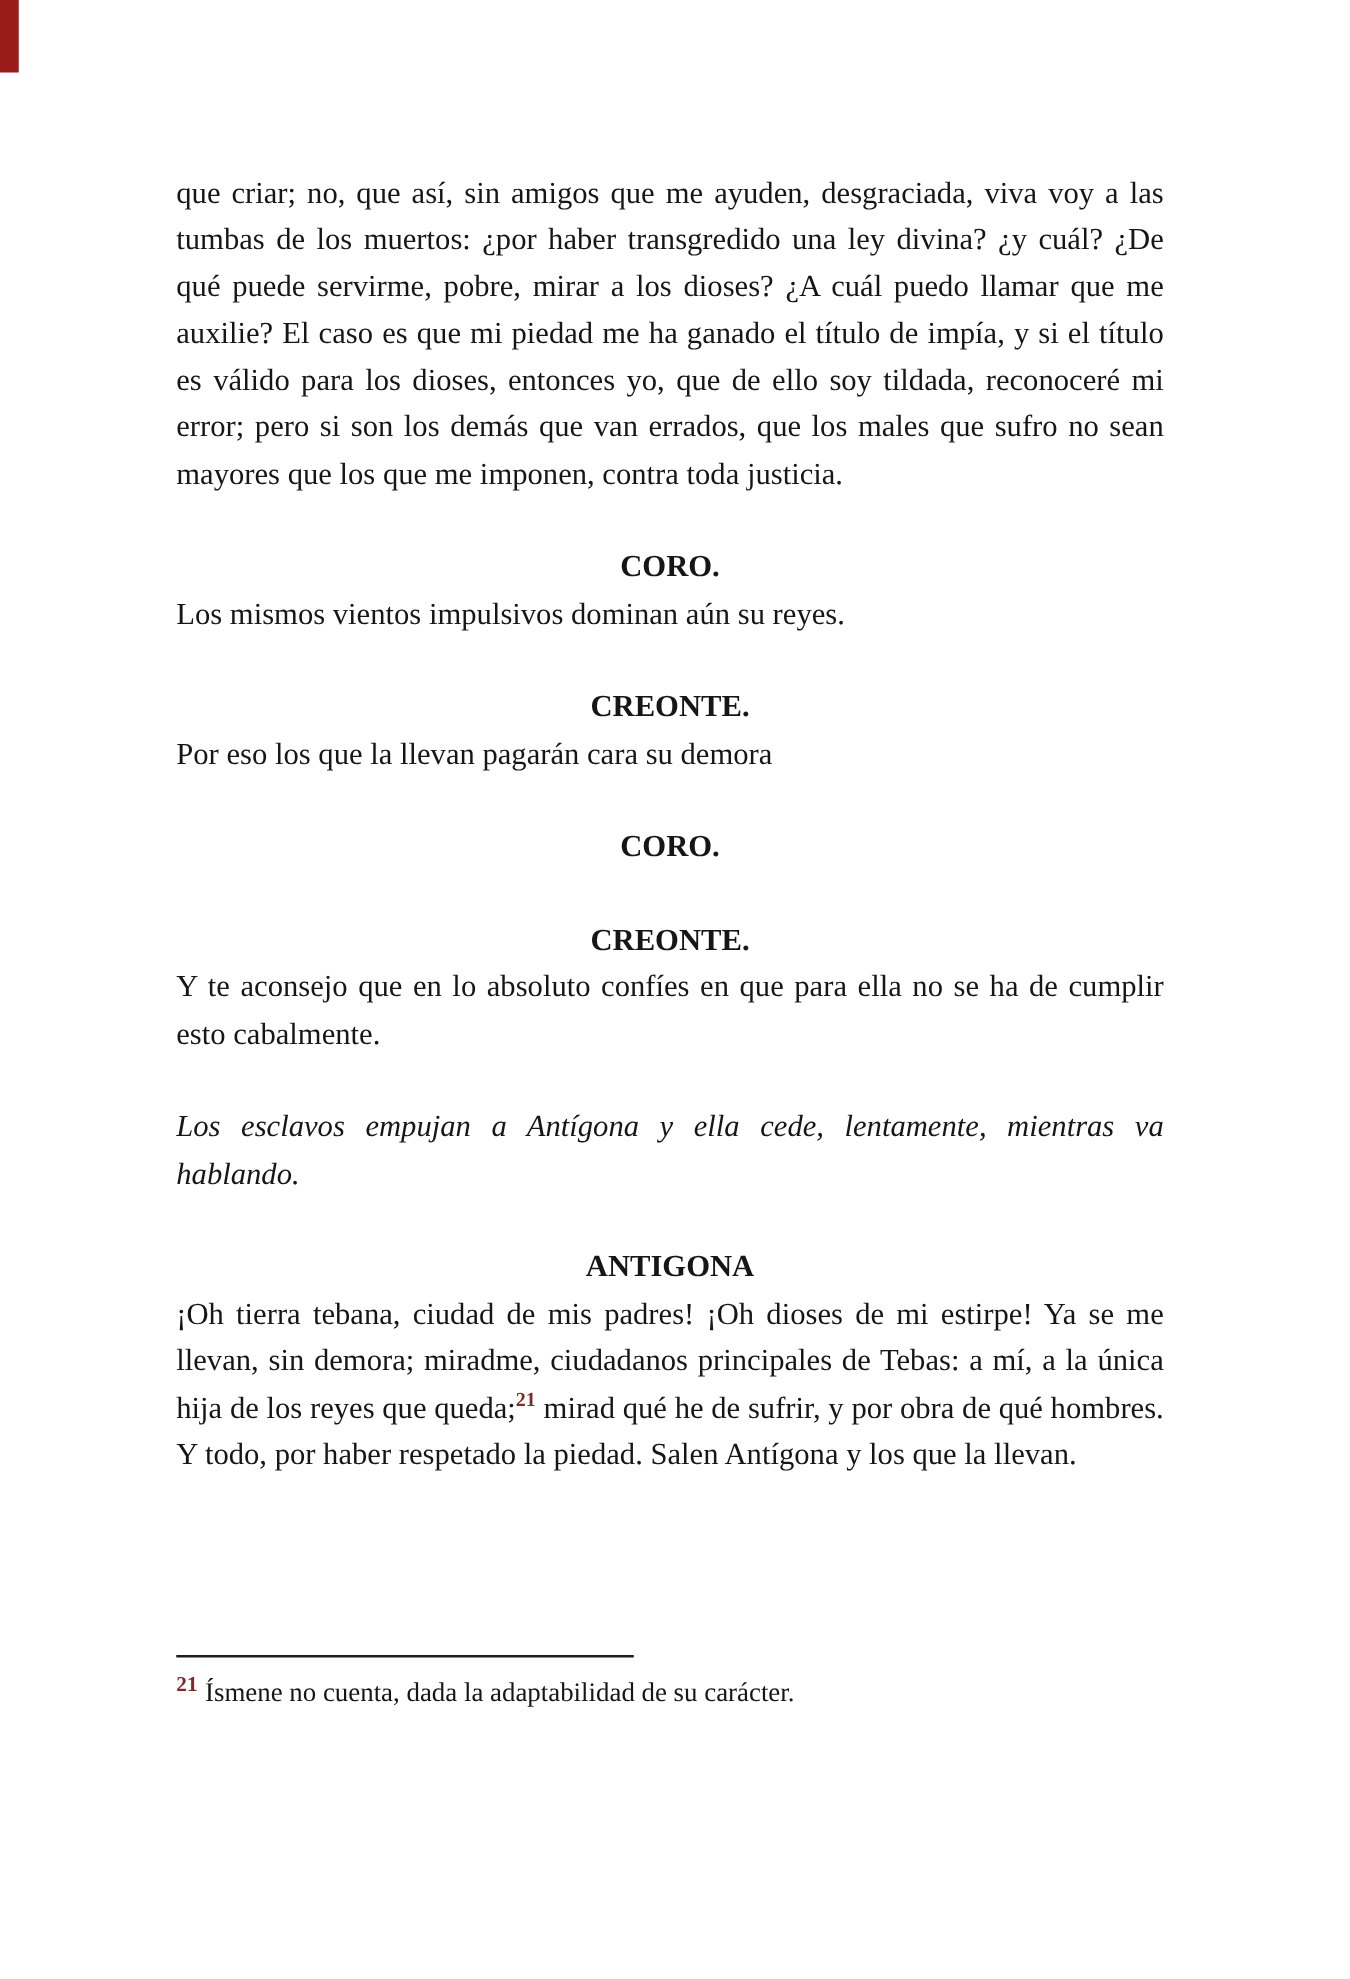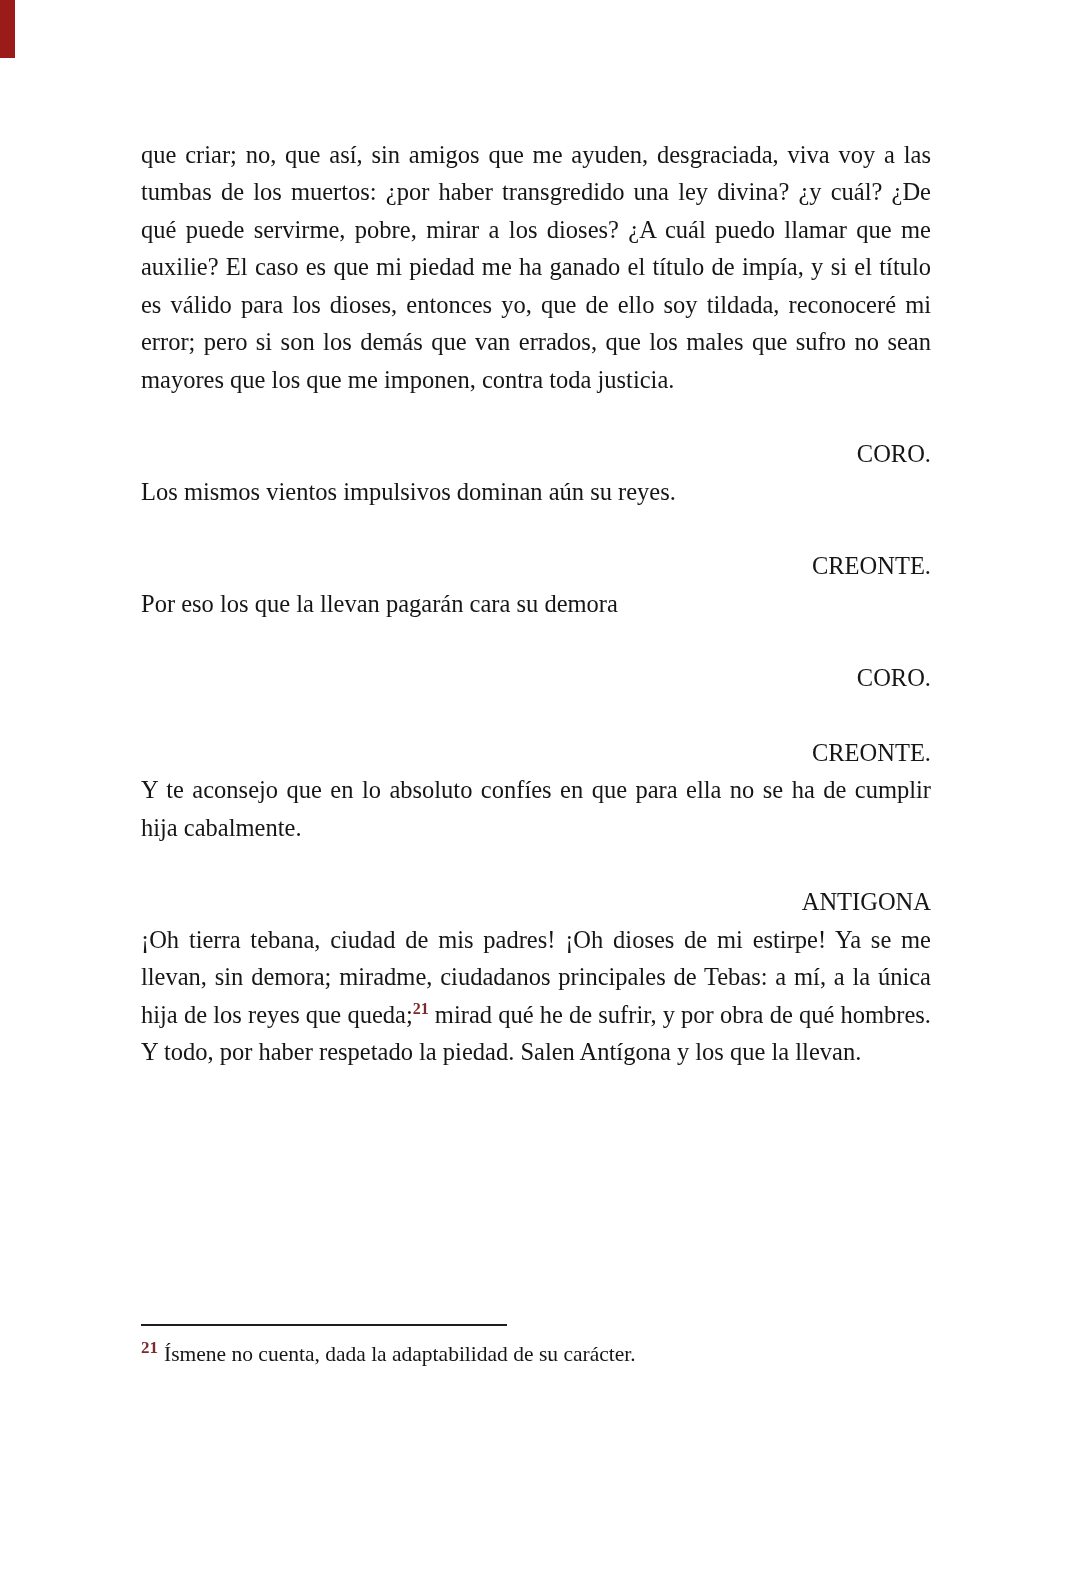--- a/index.html
+++ b/index.html
@@ -23,21 +23,21 @@
   .content {
     position: absolute;
     left: 141px;
     width: 790px;
     top: 136px;
     font-size: 24.5px;
     line-height: 1.53;
     text-align: justify;
   }
   .block { margin: 0 0 37px 0; }
-  .speaker { text-align: right; }
+  .speaker { text-align: center; font-weight: bold; }
   .stage { font-style: italic; }
   sup.ref {
     font-weight: bold;
     color: #7d2a2a;
     font-size: 16px;
     line-height: 0;
     vertical-align: super;
   }
   .footnote-area {
     position: absolute;
@@ -100,23 +100,24 @@
       <div class="speaker">CREONTE.</div>
       <div>Por eso los que la llevan pagarán cara su demora</div>
     </div>
 
     <div class="block">
       <div class="speaker">CORO.</div>
     </div>
 
     <div class="block">
       <div class="speaker">CREONTE.</div>
-      <div>Y te aconsejo que en lo absoluto confíes en que para ella no se ha de cumplir hija cabalmente.</div>
+      <div>Y te aconsejo que en lo absoluto confíes en que para ella no se ha de cumplir esto cabalmente.</div>
     </div>
 
+    <p class="block stage">Los esclavos empujan a Antígona y ella cede, lentamente, mientras va hablando.</p>
 
     <div class="block">
       <div class="speaker">ANTIGONA</div>
       <div><span>¡Oh tierra tebana, ciudad de mis padres! ¡Oh dioses de mi estirpe! Ya se me llevan, sin demora; miradme, ciudadanos principales de Tebas: a mí, a la única hija de los reyes que queda;</span><sup class="ref">21</sup><span> mirad qué he de sufrir, y por obra de qué hombres. Y todo, por haber respetado la piedad. Salen Antígona y los que la llevan.</span></div>
     </div>
 
   </div>
 
   <div class="footnote-area">
     <div class="footnote-rule"></div>

